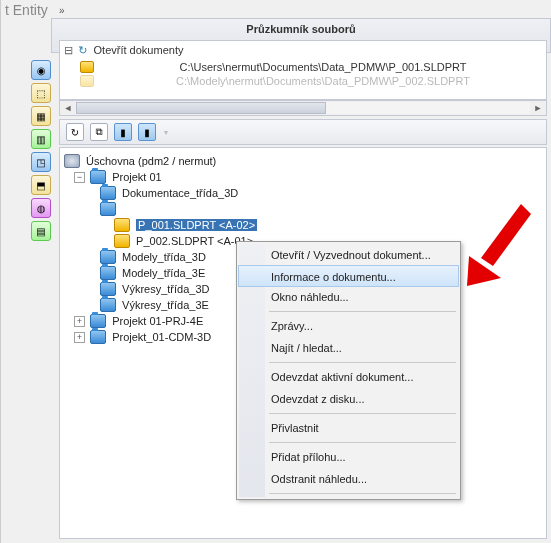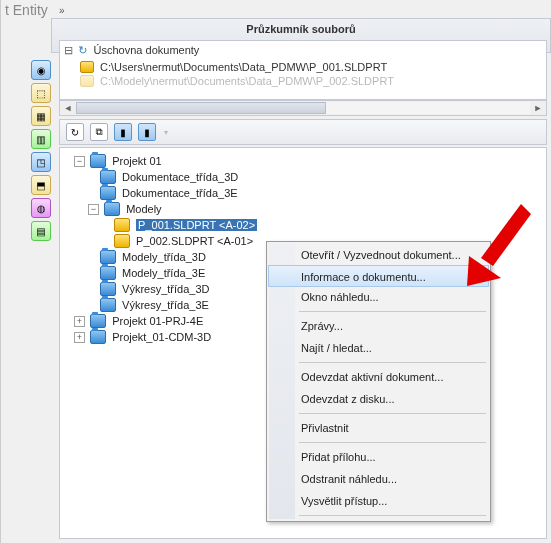--- a/index.html
+++ b/index.html
@@ -10,21 +10,21 @@
 .top-trunc { position: absolute; left: 0; top: 0; font-size: 14px; color: #888; padding: 2px 4px; }
 
 .chevrons { position: absolute; left: 58px; top: 5px; color: #555; font-size: 10px; letter-spacing: -1px; }
 
 .panel-title { position: absolute; left: 50px; top: 18px; right: 0; height: 35px; background: linear-gradient(#eef0f4,#e3e6ec); border: 1px solid #c4c9d4; text-align: center; line-height: 20px; font-weight: bold; color: #333; }
 
 .recent-box { position: absolute; left: 58px; top: 40px; right: 4px; height: 60px; background: #fff; border: 1px solid #c4c9d4; overflow: hidden; }
 .recent-header { position: relative; padding: 3px 4px; color: #333; }
 .recent-header .expander { color: #666; margin-right: 2px; }
 .recent-header .icon { color: #2a7ab0; margin-right: 3px; }
-.recent-item { padding: 1px 0 1px 40px; color: #333; white-space: nowrap; position: relative; }
+.recent-item { padding: 1px 0 1px 40px; color: #333; white-space: nowrap; position: relative; text-align: center; }
 .recent-item .mini-icon { position: absolute; left: 20px; top: 1px; width: 14px; height: 12px; }
 
 .scroll-strip { position: absolute; left: 58px; right: 4px; top: 100px; height: 16px; background: #efefef; border: 1px solid #c4c9d4; display: flex; align-items: center; }
 .scroll-strip .arrow { width: 16px; text-align: center; color: #666; font-size: 9px; }
 .scroll-strip .track { flex: 1; background: #f4f4f4; height: 12px; position: relative; }
 .scroll-strip .thumb { position: absolute; left: 0; top: 0; width: 55%; height: 100%; background: linear-gradient(#e2e6ec,#ccd2dc); border: 1px solid #b8bec9; }
 
 .side-icons { position: absolute; left: 30px; top: 60px; width: 22px; display: flex; flex-direction: column; gap: 3px; }
 .side-icons .sicon { width: 20px; height: 20px; background: linear-gradient(#fdf6d9,#f2e29a); border: 1px solid #caa94f; border-radius: 3px; display: flex; align-items: center; justify-content: center; font-size: 10px; }
 .side-icons .sicon.blue { background: linear-gradient(#d9ecfd,#9ac6f2); border-color: #4f8eca; }
@@ -43,21 +43,21 @@
 .tree .row .exp { display: inline-block; width: 11px; height: 11px; border: 1px solid #a0a0a0; background: #fff; color: #555; font-size: 9px; line-height: 9px; text-align: center; margin-right: 2px; vertical-align: middle; }
 .tree .row .icon { display: inline-block; width: 16px; height: 14px; vertical-align: middle; margin-right: 3px; }
 .tree .row .label { color: #222; vertical-align: middle; }
 .tree .row.selected .label { background: #3874b3; color: #fff; padding: 0 2px; }
 
 .folder-icon { background: linear-gradient(#8fc6f0,#3a8bd8); border: 1px solid #2c6eab; border-radius: 2px; position: relative; }
 .folder-icon::before { content: ""; position: absolute; left: 1px; top: -3px; width: 6px; height: 3px; background: #3a8bd8; border-radius: 1px 1px 0 0; }
 .vault-icon { background: radial-gradient(#e0e6ef,#9aa8bf); border: 1px solid #6a7890; border-radius: 2px; }
 .part-icon { background: linear-gradient(#ffe27a,#f0b400); border: 1px solid #c08a00; border-radius: 2px; position: relative; }
 
-.context-menu { position: absolute; left: 235px; top: 241px; width: 225px; background: #f2f2f2; border: 1px solid #9b9b9b; box-shadow: 2px 2px 4px rgba(0,0,0,0.25); padding: 2px; margin-left: 30px; }
+.context-menu { position: absolute; left: 235px; top: 241px; width: 225px; background: #f2f2f2; border: 1px solid #9b9b9b; box-shadow: 2px 2px 4px rgba(0,0,0,0.25); padding: 2px; }
 .context-menu .strip { position: absolute; left: 2px; top: 2px; bottom: 2px; width: 26px; background: linear-gradient(#eef0f4,#e3e6ec); }
 .context-menu .mi { position: relative; height: 22px; line-height: 22px; padding-left: 32px; color: #222; }
 .context-menu .mi.hover { background: linear-gradient(#e6f1fc,#cfe4f9); border: 1px solid #a8c9ea; margin: -1px; }
 .context-menu .divider { height: 1px; margin: 3px 2px 3px 30px; background: #c9c9c9; }
 
 .arrow-annot { position: absolute; left: 430px; top: 200px; width: 100px; height: 90px; pointer-events: none; }
 </style>
 </head>
 <body>
 
@@ -75,21 +75,21 @@
     <div class="sicon blue">◳</div>
     <div class="sicon yellow">⬒</div>
     <div class="sicon multi">◍</div>
     <div class="sicon green">▤</div>
   </div>
 
   <div class="recent-box">
     <div class="recent-header">
       <span class="expander">⊟</span>
       <span class="icon">↻</span>
-      <span>Úschovna dokumenty</span>
+      <span>Otevřít dokumenty</span>
     </div>
     <div class="recent-item">
       <span class="mini-icon part-icon"></span>
       <span>C:\Users\nermut\Documents\Data_PDMW\P_001.SLDPRT</span>
     </div>
     <div class="recent-item" style="opacity:.35">
       <span class="mini-icon part-icon"></span>
       <span>C:\Modely\nermut\Documents\Data_PDMW\P_002.SLDPRT</span>
     </div>
   </div>
@@ -105,37 +105,35 @@
   <div class="toolbar">
     <div class="tbtn">↻</div>
     <div class="tbtn">⧉</div>
     <div class="tbtn blue">▮</div>
     <div class="tbtn blue">▮</div>
     <span class="sep">▾</span>
   </div>
 
   <div class="tree-area">
     <div class="tree">
+      <div class="row" style="padding-left:2px">
+        <span class="icon vault-icon"></span>
+        <span class="label">Úschovna (pdm2 / nermut)</span>
+      </div>
       <div class="row" style="padding-left:12px">
         <span class="exp">−</span>
         <span class="icon folder-icon"></span>
         <span class="label">Projekt 01</span>
       </div>
       <div class="row" style="padding-left:38px">
         <span class="icon folder-icon"></span>
         <span class="label">Dokumentace_třída_3D</span>
       </div>
       <div class="row" style="padding-left:38px">
         <span class="icon folder-icon"></span>
-        <span class="label">Dokumentace_třída_3E</span>
-      </div>
-      <div class="row" style="padding-left:26px">
-        <span class="exp">−</span>
-        <span class="icon folder-icon"></span>
-        <span class="label">Modely</span>
       </div>
       <div class="row selected" style="padding-left:52px">
         <span class="icon part-icon"></span>
         <span class="label">P_001.SLDPRT &lt;A-02&gt;</span>
       </div>
       <div class="row" style="padding-left:52px">
         <span class="icon part-icon"></span>
         <span class="label">P_002.SLDPRT &lt;A-01&gt;</span>
       </div>
       <div class="row" style="padding-left:38px">
@@ -176,21 +174,20 @@
     <div class="mi">Zprávy...</div>
     <div class="mi">Najít / hledat...</div>
     <div class="divider"></div>
     <div class="mi">Odevzdat aktivní dokument...</div>
     <div class="mi">Odevzdat z disku...</div>
     <div class="divider"></div>
     <div class="mi">Přivlastnit</div>
     <div class="divider"></div>
     <div class="mi">Přidat přílohu...</div>
     <div class="mi">Odstranit náhledu...</div>
-    <div class="mi">Vysvětlit přístup...</div>
     <div class="divider"></div>
   </div>
 
   <svg class="arrow-annot" viewBox="0 0 100 90">
     <defs></defs>
     <polygon points="90,4 50,58 62,66 100,14" fill="#e30000"></polygon>
     <polygon points="38,56 70,78 36,86" fill="#e30000"></polygon>
   </svg>
 </div>
 

